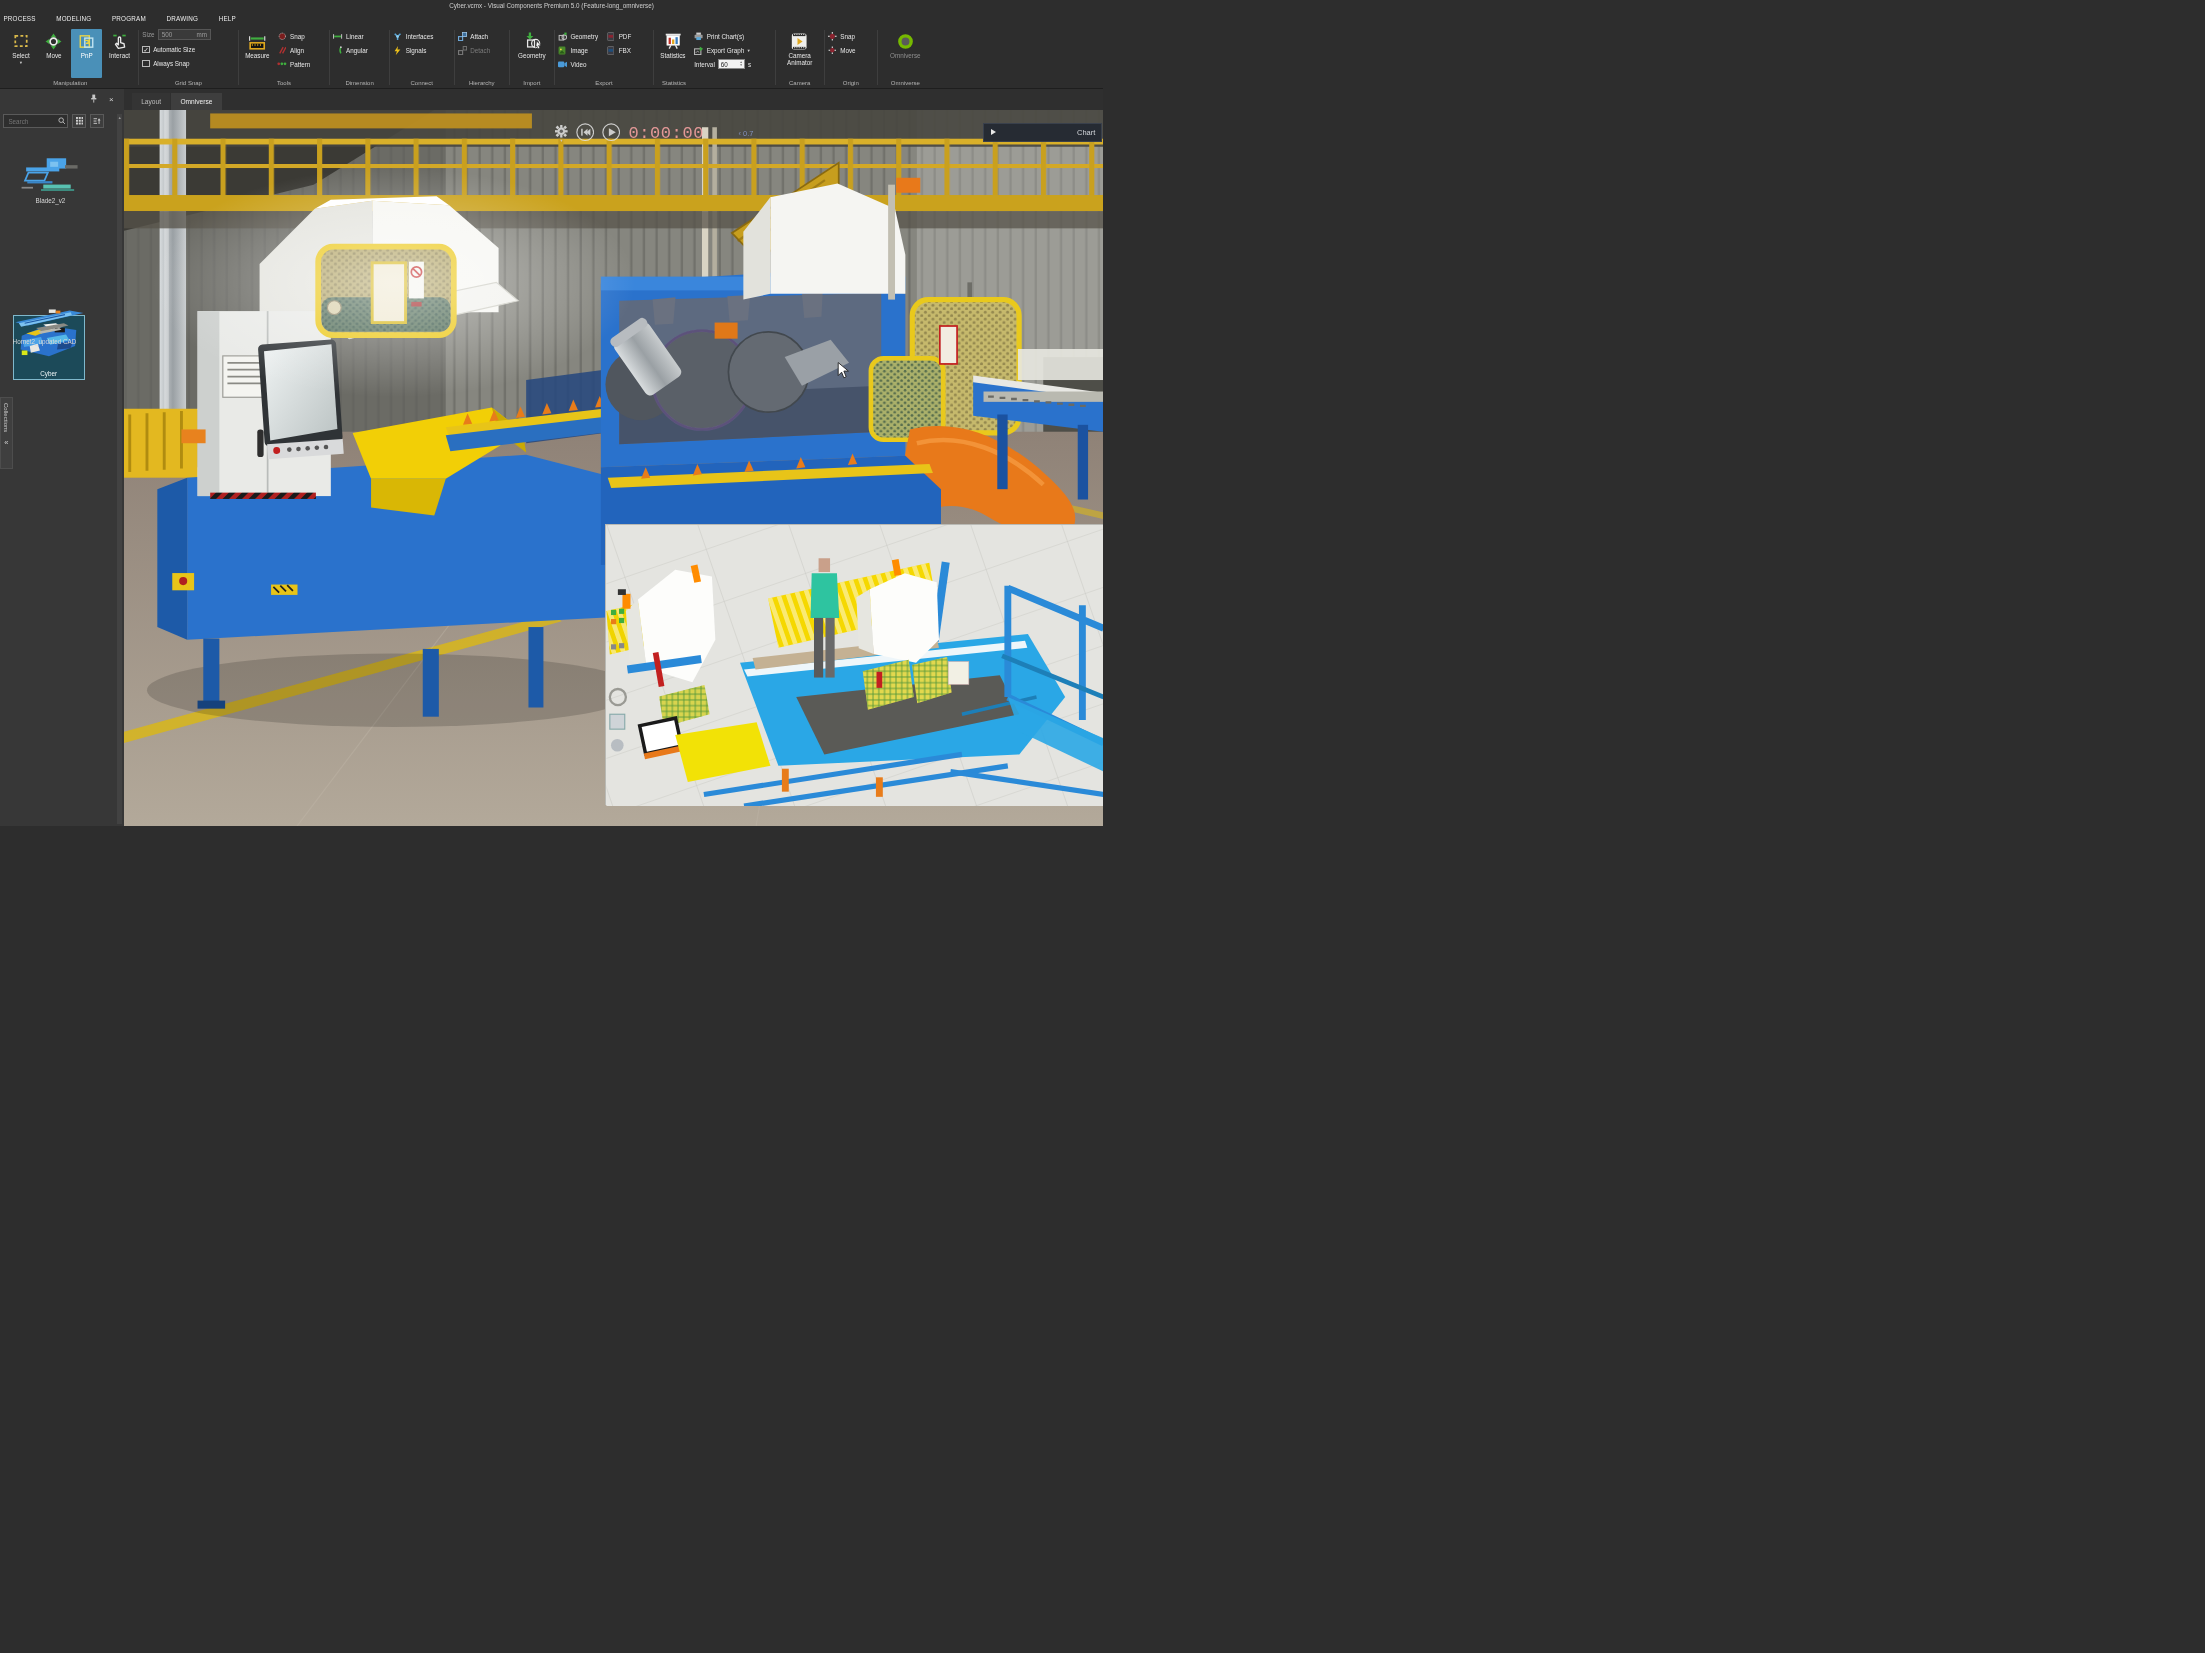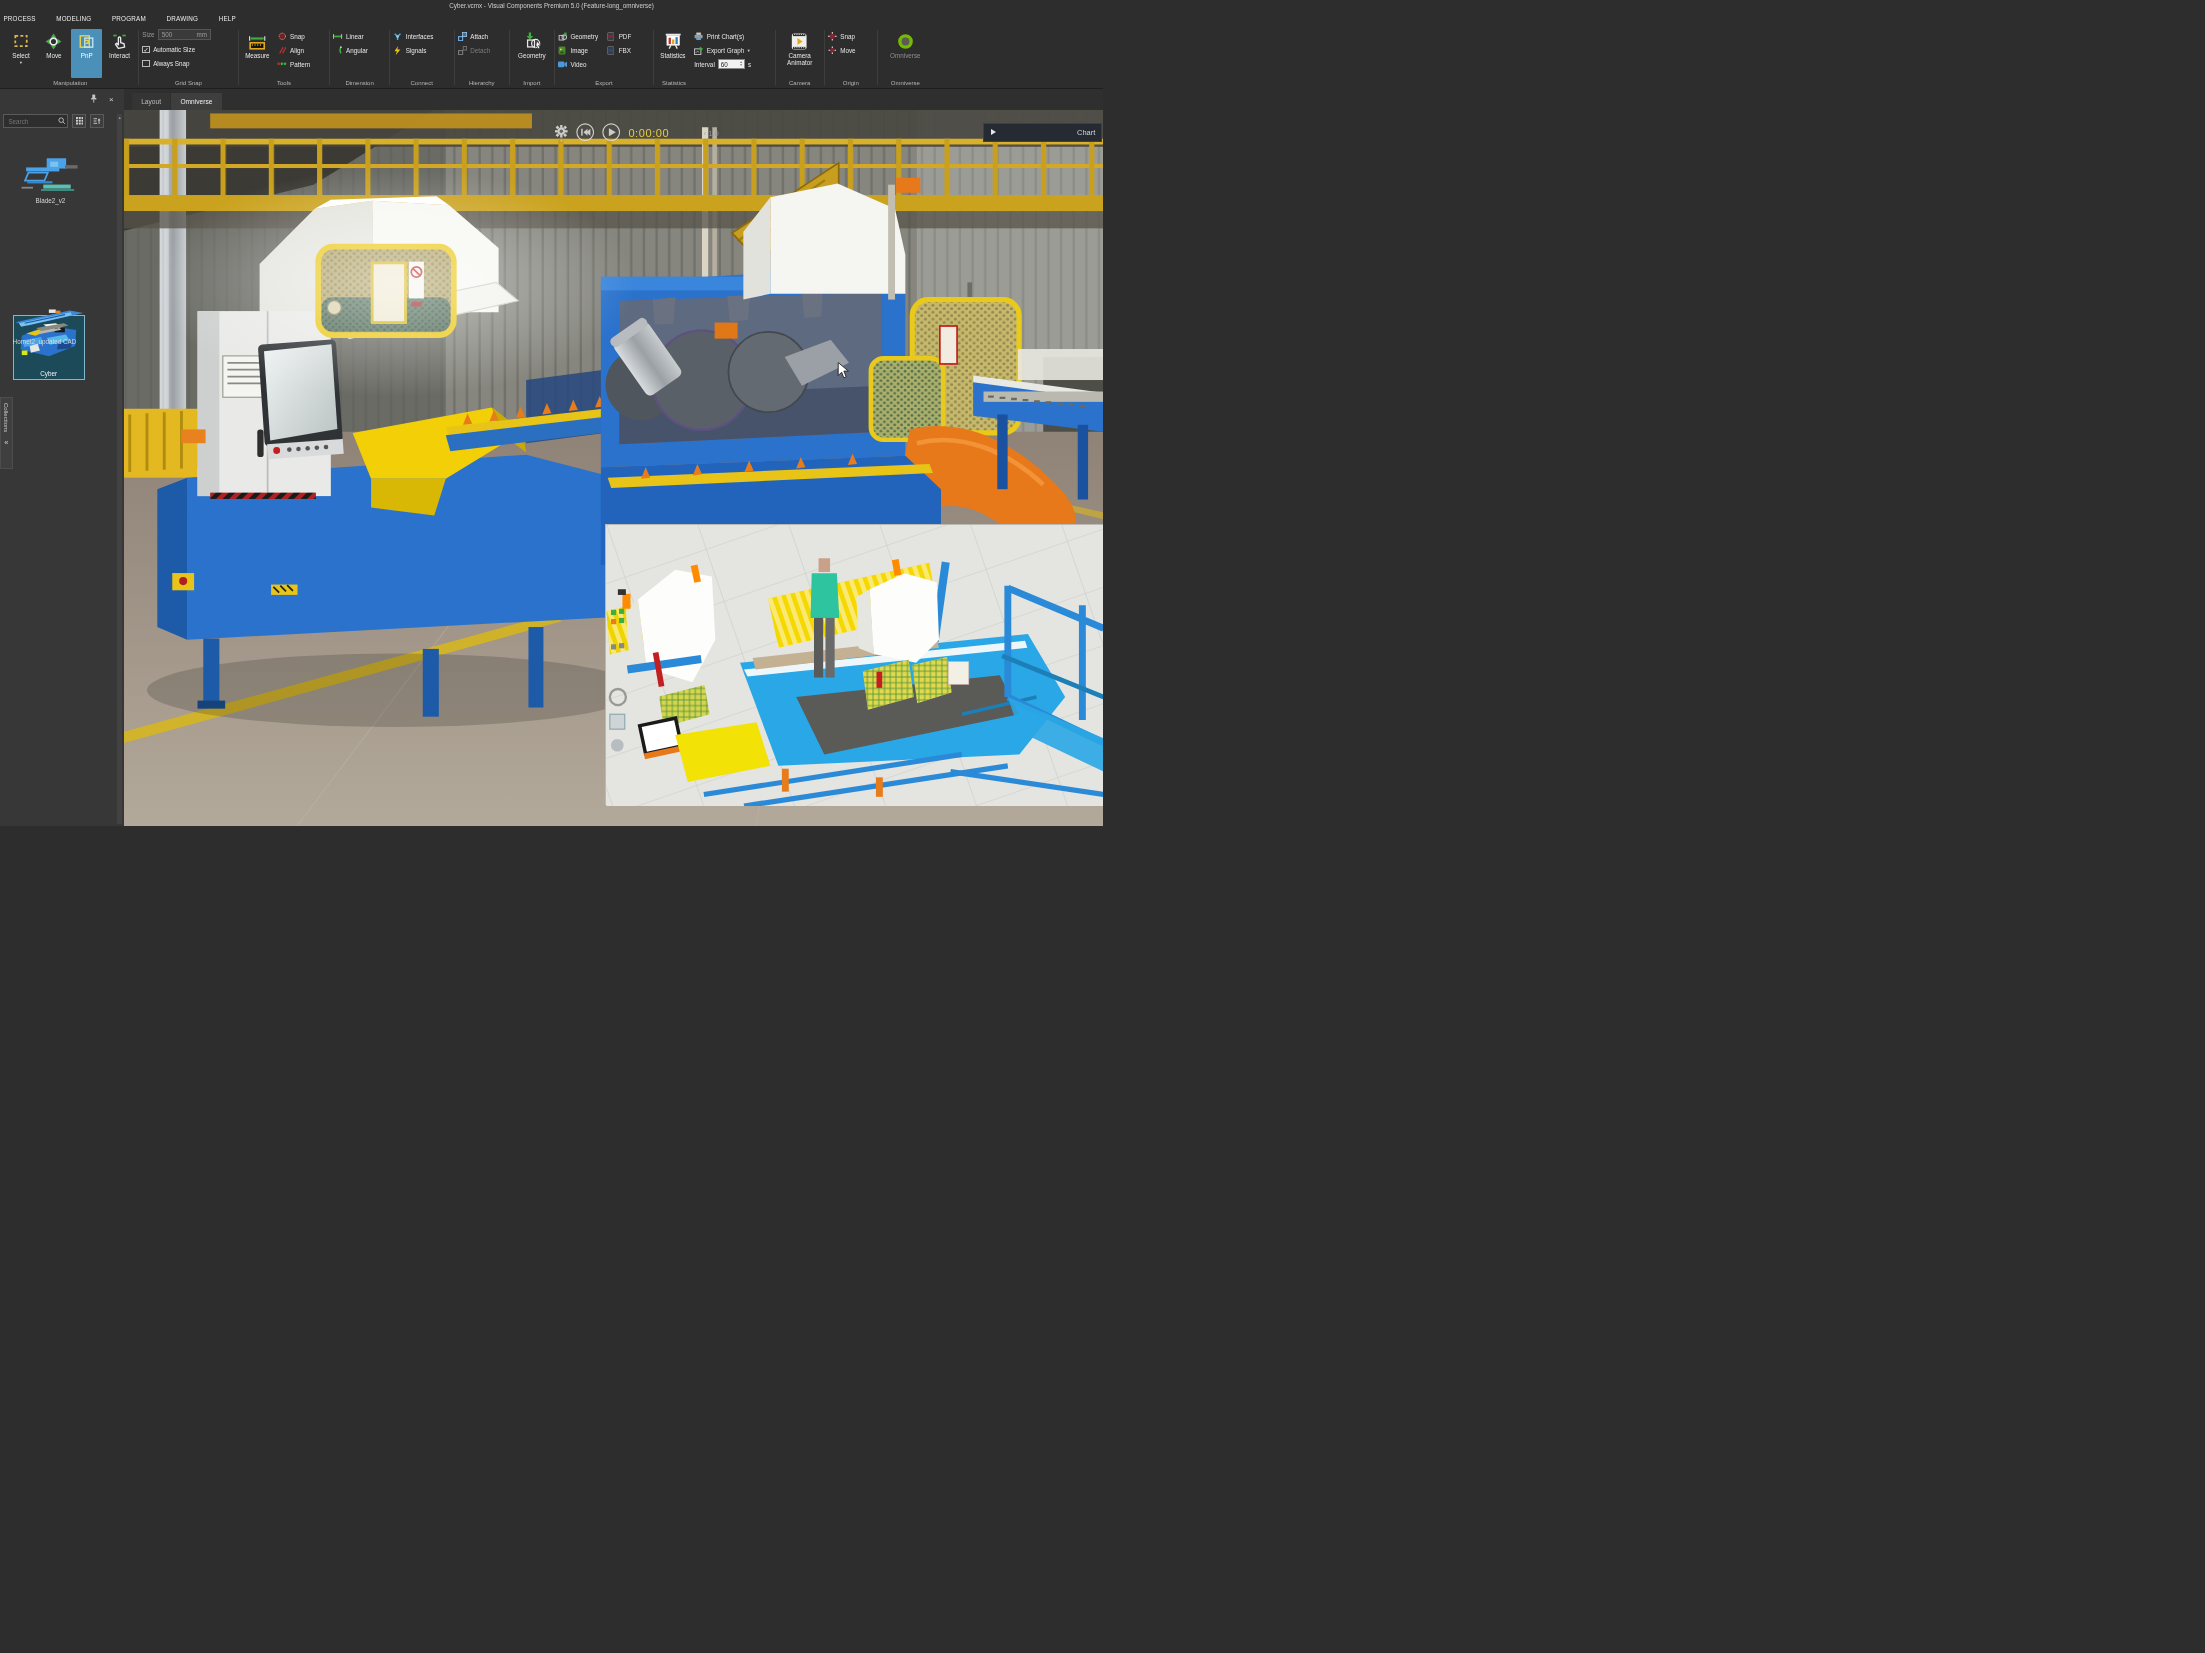--- a/index.html
+++ b/index.html
@@ -68,21 +68,21 @@
   .tabbar { position:absolute; top:0; left:0; right:0; height:20.7px; background:#2f2f2f; display:flex;
             align-items:flex-end; padding-left:8px; gap:1.1px; z-index:5; }
   .tab { height:17px; display:flex; align-items:center; padding:0 9.2px; font-size:6.6px;
          color:#bdbdbd; background:#343434; }
   .tab.active { background:#3e3e3e; color:#f0f0f0; }
   .scene { position:absolute; top:20.7px; left:0; width:979px; height:717px; }
 
   
   .playbar { position:absolute; top:34px; left:431px; display:flex; align-items:center; gap:8px;
              z-index:6; opacity:.85; }
-  .ptime { font-size:11px; color:#fde047; letter-spacing:0.6px; }
+  .ptime { font-size:17px; color:#fca5a5; letter-spacing:0.6px;font-family:Liberation Mono, monospace; }
   .pspeed { font-size:7.5px; color:#8a9bd0; margin-left:26.4px; }
   .renderbar { position:absolute; top:34px; left:859px; width:119px; height:18.4px; background:#262b33;
                border:0.6px solid #39404c; display:flex; align-items:center; z-index:6; }
   .renderbar .tri { width:0; height:0; border-left:5.2px solid #e8e8e8; border-top:3.4px solid transparent;
                     border-bottom:3.4px solid transparent; margin-left:6.9px; }
   .renderbar .rlbl { margin-left:auto; margin-right:5.7px; font-size:7.5px; color:#d2d5da; }
   .pip { position:absolute; left:481px; top:435px; width:498px; height:281px; z-index:4;
          border-left:0.6px solid #b9b9b4; border-top:0.6px solid #b9b9b4; background:#e4e4e0; }
   .cursor { position:absolute; left:713px; top:273px; z-index:8; }
 </style>
@@ -867,21 +867,21 @@
               <polygon points="25,10 18,16 25,22" fill="#e4e4e4"></polygon>
           </svg>
         </span>
         <span>
           <svg width="18.4" height="18.4" viewBox="0 0 32 32">
             <circle cx="16" cy="16" r="14.5" fill="none" stroke="#e4e4e4" stroke-width="2"></circle>
             <polygon points="12,9 24,16 12,23" fill="#e4e4e4"></polygon>
           </svg>
         </span>
         <span class="ptime">0:00:00</span>
-        <span class="pspeed">‹ <span>1.0</span></span>
+        <span class="pspeed">‹ <span>0.7</span></span>
       </div>
 
       <div class="renderbar">
         <span class="tri"></span>
         <span class="rlbl">Chart</span>
       </div>
 
       <div class="pip">
         <svg width="498" height="281" viewBox="0 0 867 490">
           <defs>

